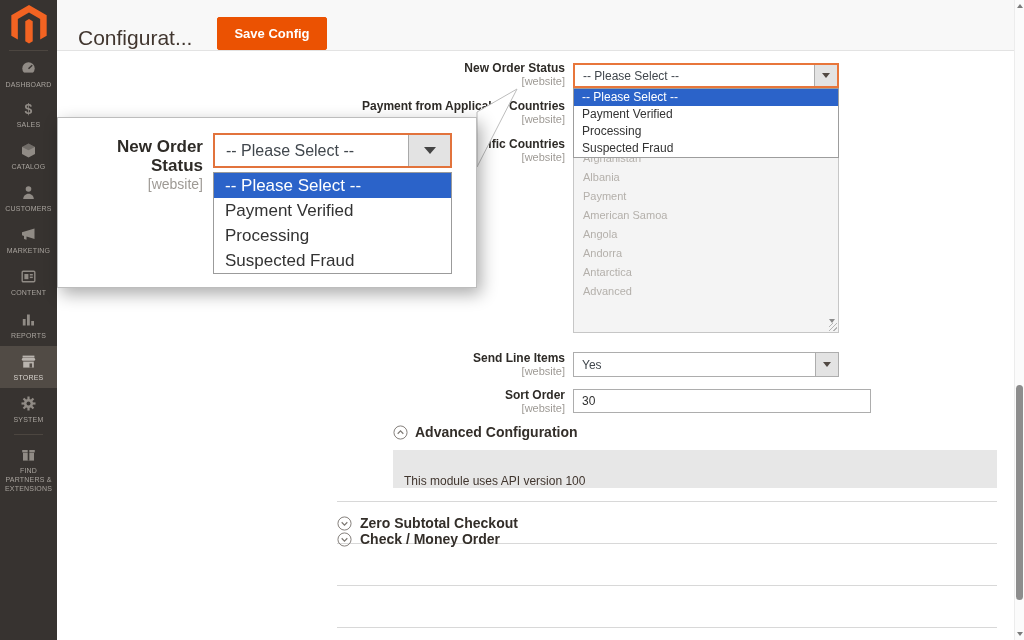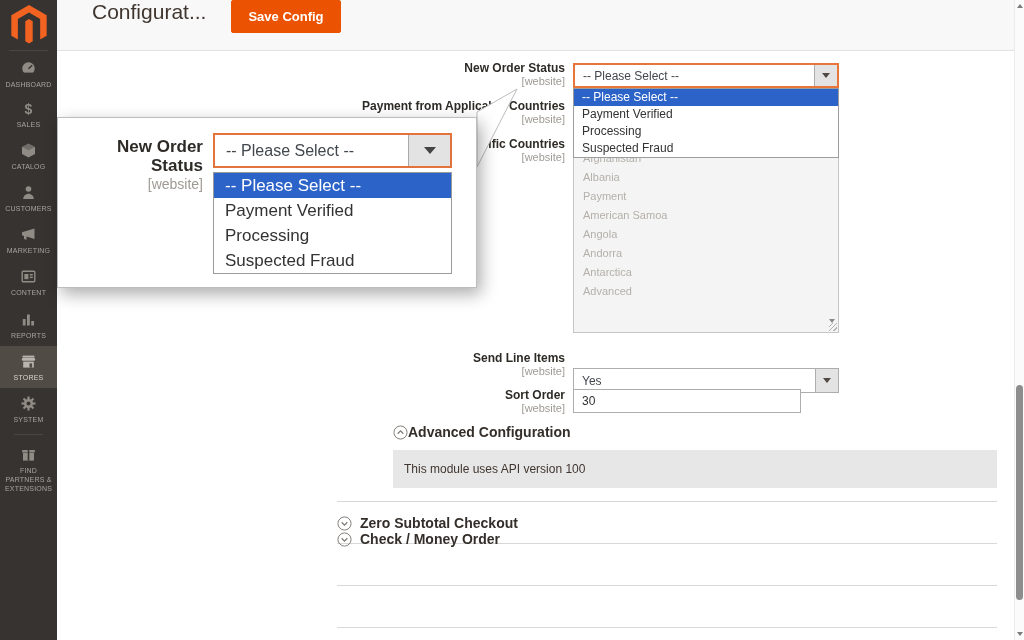--- a/index.html
+++ b/index.html
@@ -12,21 +12,21 @@
   .logo { height:50px; display:flex; align-items:center; justify-content:center; cursor:pointer; }
   .logo-sep { height:1px; background:#4c4640; margin:0 9px 2px 9px; }
   .nav-item { display:flex; flex-direction:column; align-items:center; padding:7px 0 6px 0; gap:3px; cursor:pointer; }
   .nav-item .nav-label { font-size:7px; color:#a8a39d; letter-spacing:.2px; text-align:center; line-height:1.3; width:54px; }
   .nav-item.active { background:#514b45; }
   .nav-item.active .nav-label { color:#d9d5d0; }
   .nav-sep { height:1px; background:#4c4640; margin:4px 14px; }
   .icon-glyph { font-size:14px; font-weight:bold; color:#908b85; line-height:15px; }
 
   
-  .header { position:absolute; left:57px; top:0; width:957px; height:51px; background:#f8f8f8; border-bottom:1px solid #e3e3e3; display:flex; align-items:flex-start; padding-left:35px; }
+  .header { position:absolute; left:57px; top:0; width:957px; height:51px; background:#f8f8f8; border-bottom:1px solid #e3e3e3; display:flex; align-items:flex-end; padding-left:21px; }
   .page-title { font-size:21px; color:#41362f; margin-right:25px; white-space:nowrap; }
   .save-btn { background:#eb5202; color:#fff; font-weight:bold; font-size:13px; border:1px solid #eb5202; border-radius:2px; padding:8px 16px; cursor:pointer; font-family:"Liberation Sans",sans-serif; }
 
   
   .scrollbar { position:absolute; right:0; top:0; width:10px; height:640px; background:#fbfbfb; border-left:1px solid #ececec; z-index:60; }
   .sb-thumb { position:absolute; left:1px; width:7px; top:385px; height:215px; background:#8d8d8d; border-radius:4px; cursor:pointer; }
   .sb-arrow { position:absolute; left:2px; width:0; height:0; border-left:3px solid transparent; border-right:3px solid transparent; cursor:pointer; }
   .sb-up { top:4px; border-bottom:4px solid #7b7b7b; }
   .sb-down { bottom:4px; border-top:4px solid #7b7b7b; }
 
@@ -43,26 +43,26 @@
   .dropdown { position:absolute; background:#fff; border:1px solid #9d9d9d; z-index:30; }
   .dd-main { left:573px; top:88px; width:266px; }
   .dd-item { height:17px; line-height:17px; font-size:12px; color:#333; padding-left:8px; cursor:pointer; white-space:nowrap; }
   .dd-item.selected { background:#2b63c9; color:#fff; }
 
   .country-box { position:absolute; left:573px; top:148px; width:266px; height:185px; background:#f4f4f4; border:1px solid #c6c6c6; overflow:hidden; z-index:10; }
   .country-item { height:19px; line-height:19px; font-size:11px; color:#b4b0ab; padding-left:9px; white-space:nowrap; }
   .cb-scroll { position:absolute; right:3px; bottom:9px; width:0; height:0; border-left:3.5px solid transparent; border-right:3.5px solid transparent; border-top:4.5px solid #8a8a8a; cursor:pointer; }
   .cb-grip { position:absolute; right:1px; bottom:1px; width:8px; height:8px; background:repeating-linear-gradient(-45deg, transparent 0 2px, #b5b5b5 2px 3px); cursor:pointer; }
 
-  .input { position:absolute; left:573px; width:228px; height:24px; background:#fff; border:1px solid #adadad; font-size:12px; color:#303030; display:flex; align-items:center; padding-left:8px; }
-
-  
-  .adv-head { position:absolute; left:393px; top:424px; display:flex; align-items:center; cursor:pointer; }
+  .input { position:absolute; left:573px; width:298px; height:24px; background:#fff; border:1px solid #adadad; font-size:12px; color:#303030; display:flex; align-items:center; padding-left:8px; }
+
+  
+  .adv-head { position:absolute; left:393px; top:424px; display:flex; align-items:center; gap:7px; cursor:pointer; }
   .sec-title { font-size:14px; font-weight:bold; color:#332e29; }
-  .notice { position:absolute; left:393px; top:450px; width:604px; height:38px; background:#e7e7e7; display:flex; align-items:center; padding-left:11px; font-size:12px; color:#41362f; }
+  .notice { position:absolute; left:393px; top:450px; width:604px; height:38px; background:#e7e7e7; display:flex; align-items:flex-end; padding-left:11px; font-size:12px; color:#41362f; }
   .rule { position:absolute; left:337px; width:660px; height:1px; background:#d8d8d8; }
   .section { position:absolute; left:337px; display:flex; align-items:center; gap:8px; cursor:pointer; }
 
   
   .popup { position:absolute; left:57px; top:117px; width:420px; height:171px; background:#fff; border:1px solid #bdbdbd; box-shadow:4px 6px 16px rgba(0,0,0,.33); z-index:50; }
   .popup-label { position:absolute; left:12px; top:19px; width:133px; text-align:right; }
   .popup-label .main { font-size:17px; font-weight:bold; color:#2e2b27; line-height:19px; }
   .popup-label .scope { font-size:14px; color:#9e9a95; line-height:18px; }
   .popup-select { position:absolute; left:155px; top:15px; width:239px; height:35px; background:#fff; border:2px solid #e2733c; font-size:16px; color:#41474d; display:flex; align-items:center; padding-left:11px; cursor:pointer; }
   .popup-sel-btn { position:absolute; right:0; top:0; height:100%; width:42px; background:#e3e3e3; border-left:1px solid #a9a9a9; display:flex; align-items:center; justify-content:center; }
@@ -221,21 +221,21 @@
     <div class="country-item">Antarctica</div>
     <div class="country-item">Advanced</div>
     <span class="cb-scroll"></span>
     <span class="cb-grip"></span>
   </div>
 
   <div class="flabel" style="top:352px;">
     <div class="main">Send Line Items</div>
     <div class="scope">[website]</div>
   </div>
-  <div class="select" style="top:368px;">
+  <div class="select" style="top:352px;">
     <span>Yes</span>
     <span class="sel-btn">
       <span class="tri-down"></span>
     </span>
   </div>
 
   <div class="flabel" style="top:389px;">
     <div class="main">Sort Order</div>
     <div class="scope">[website]</div>
   </div>

